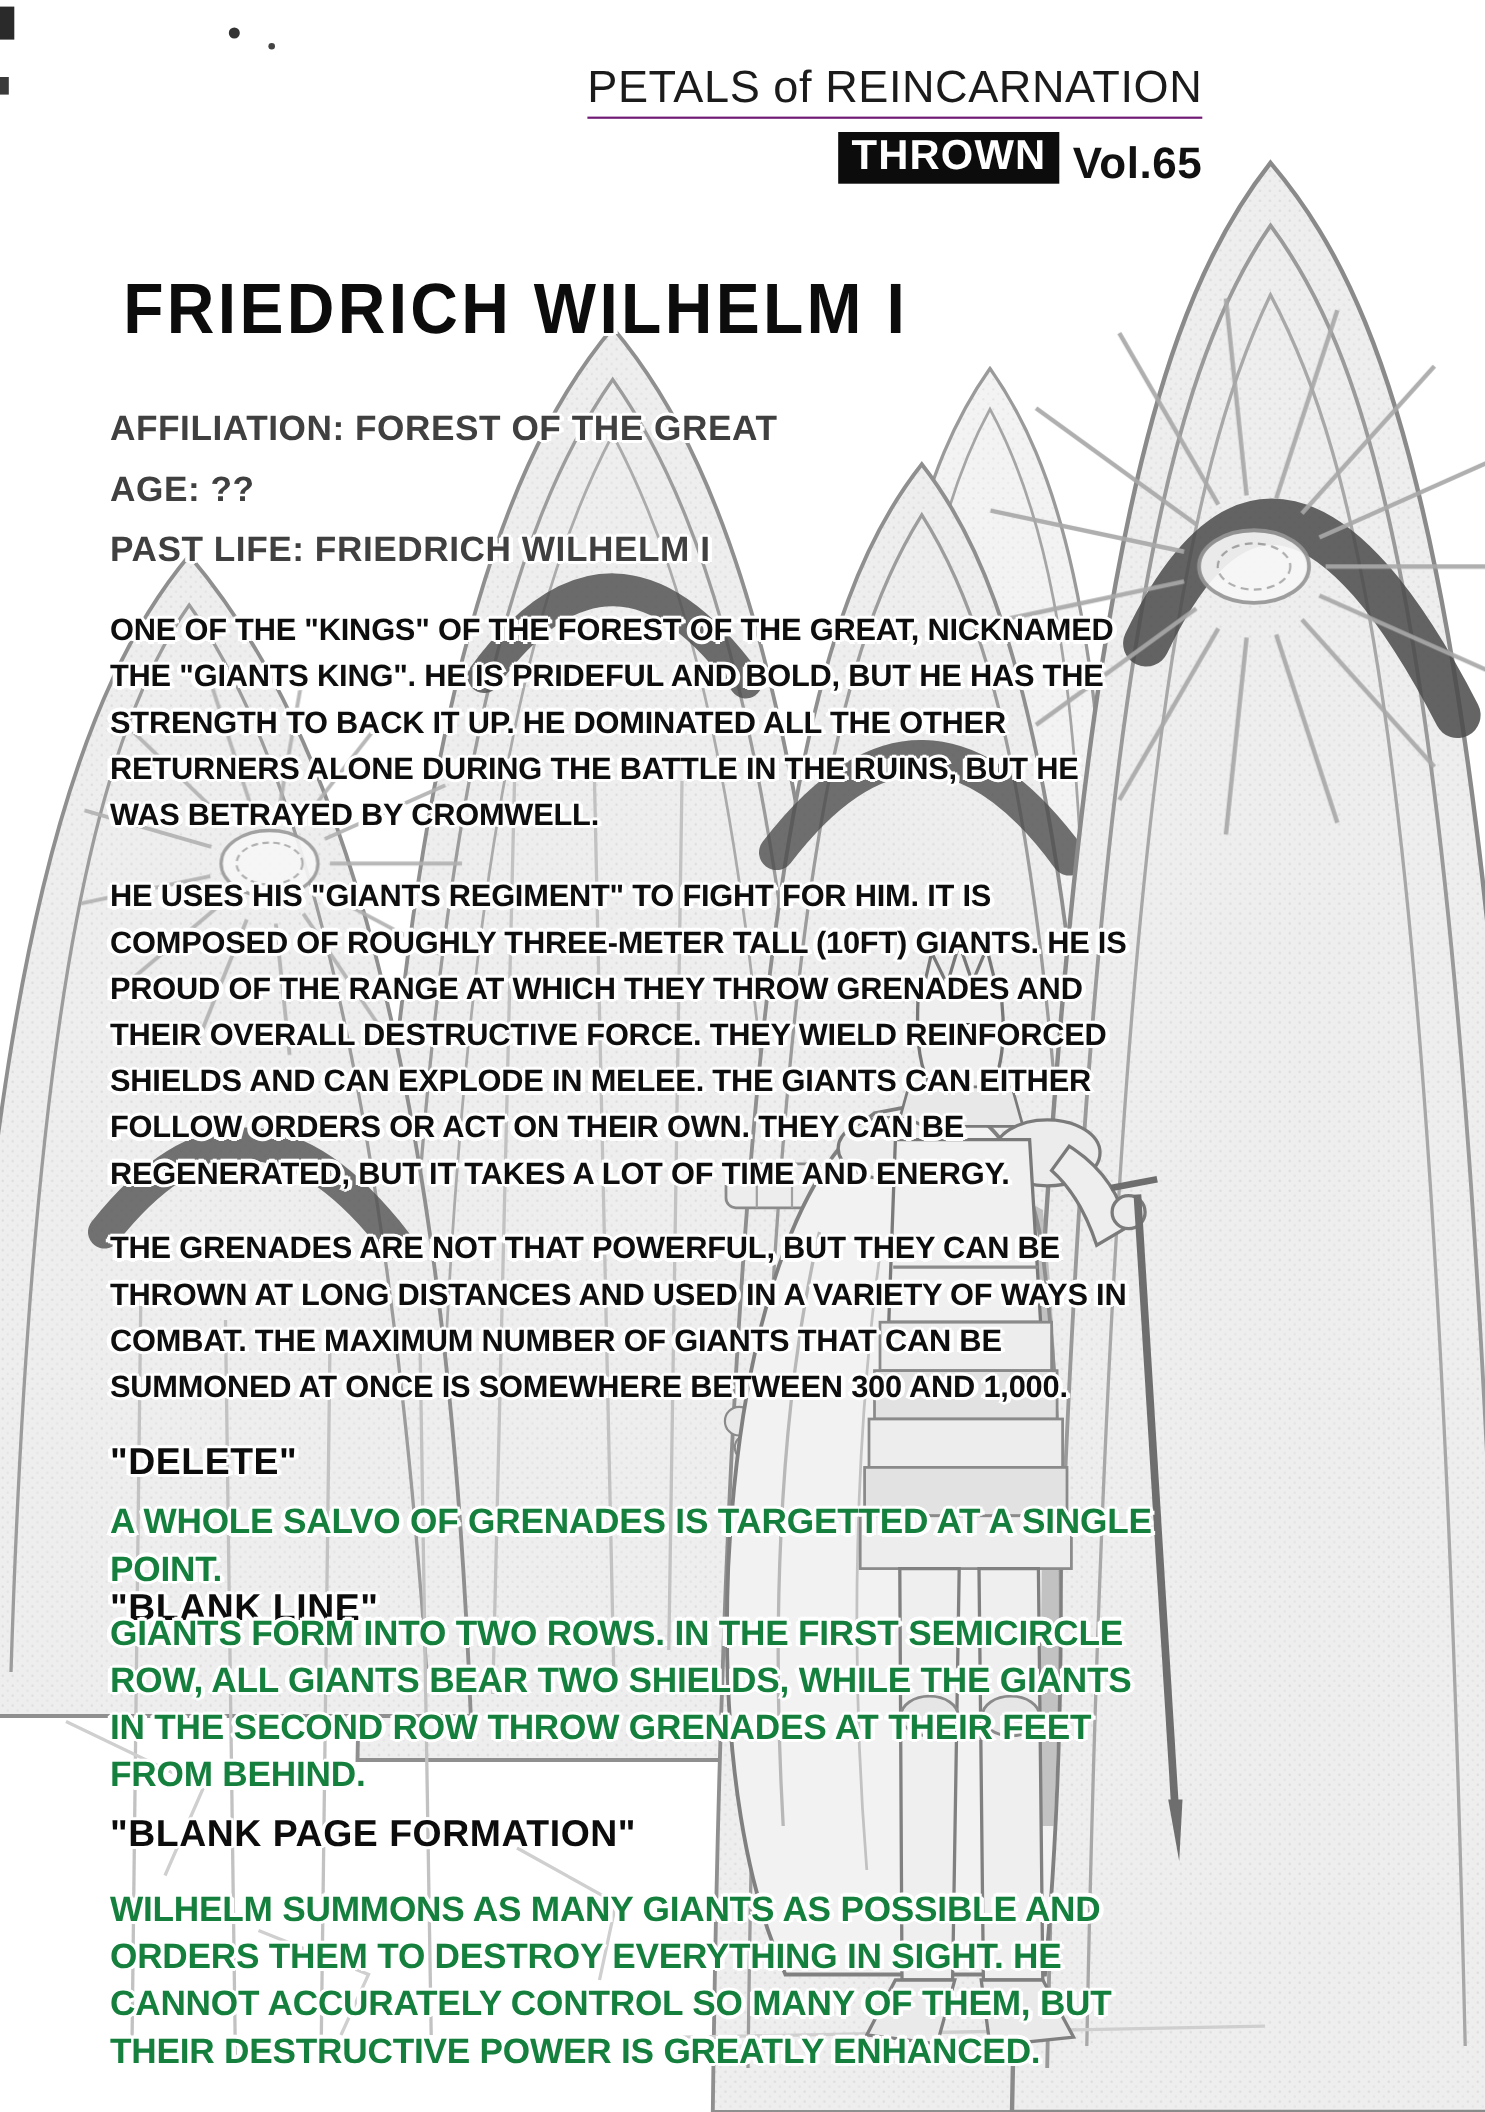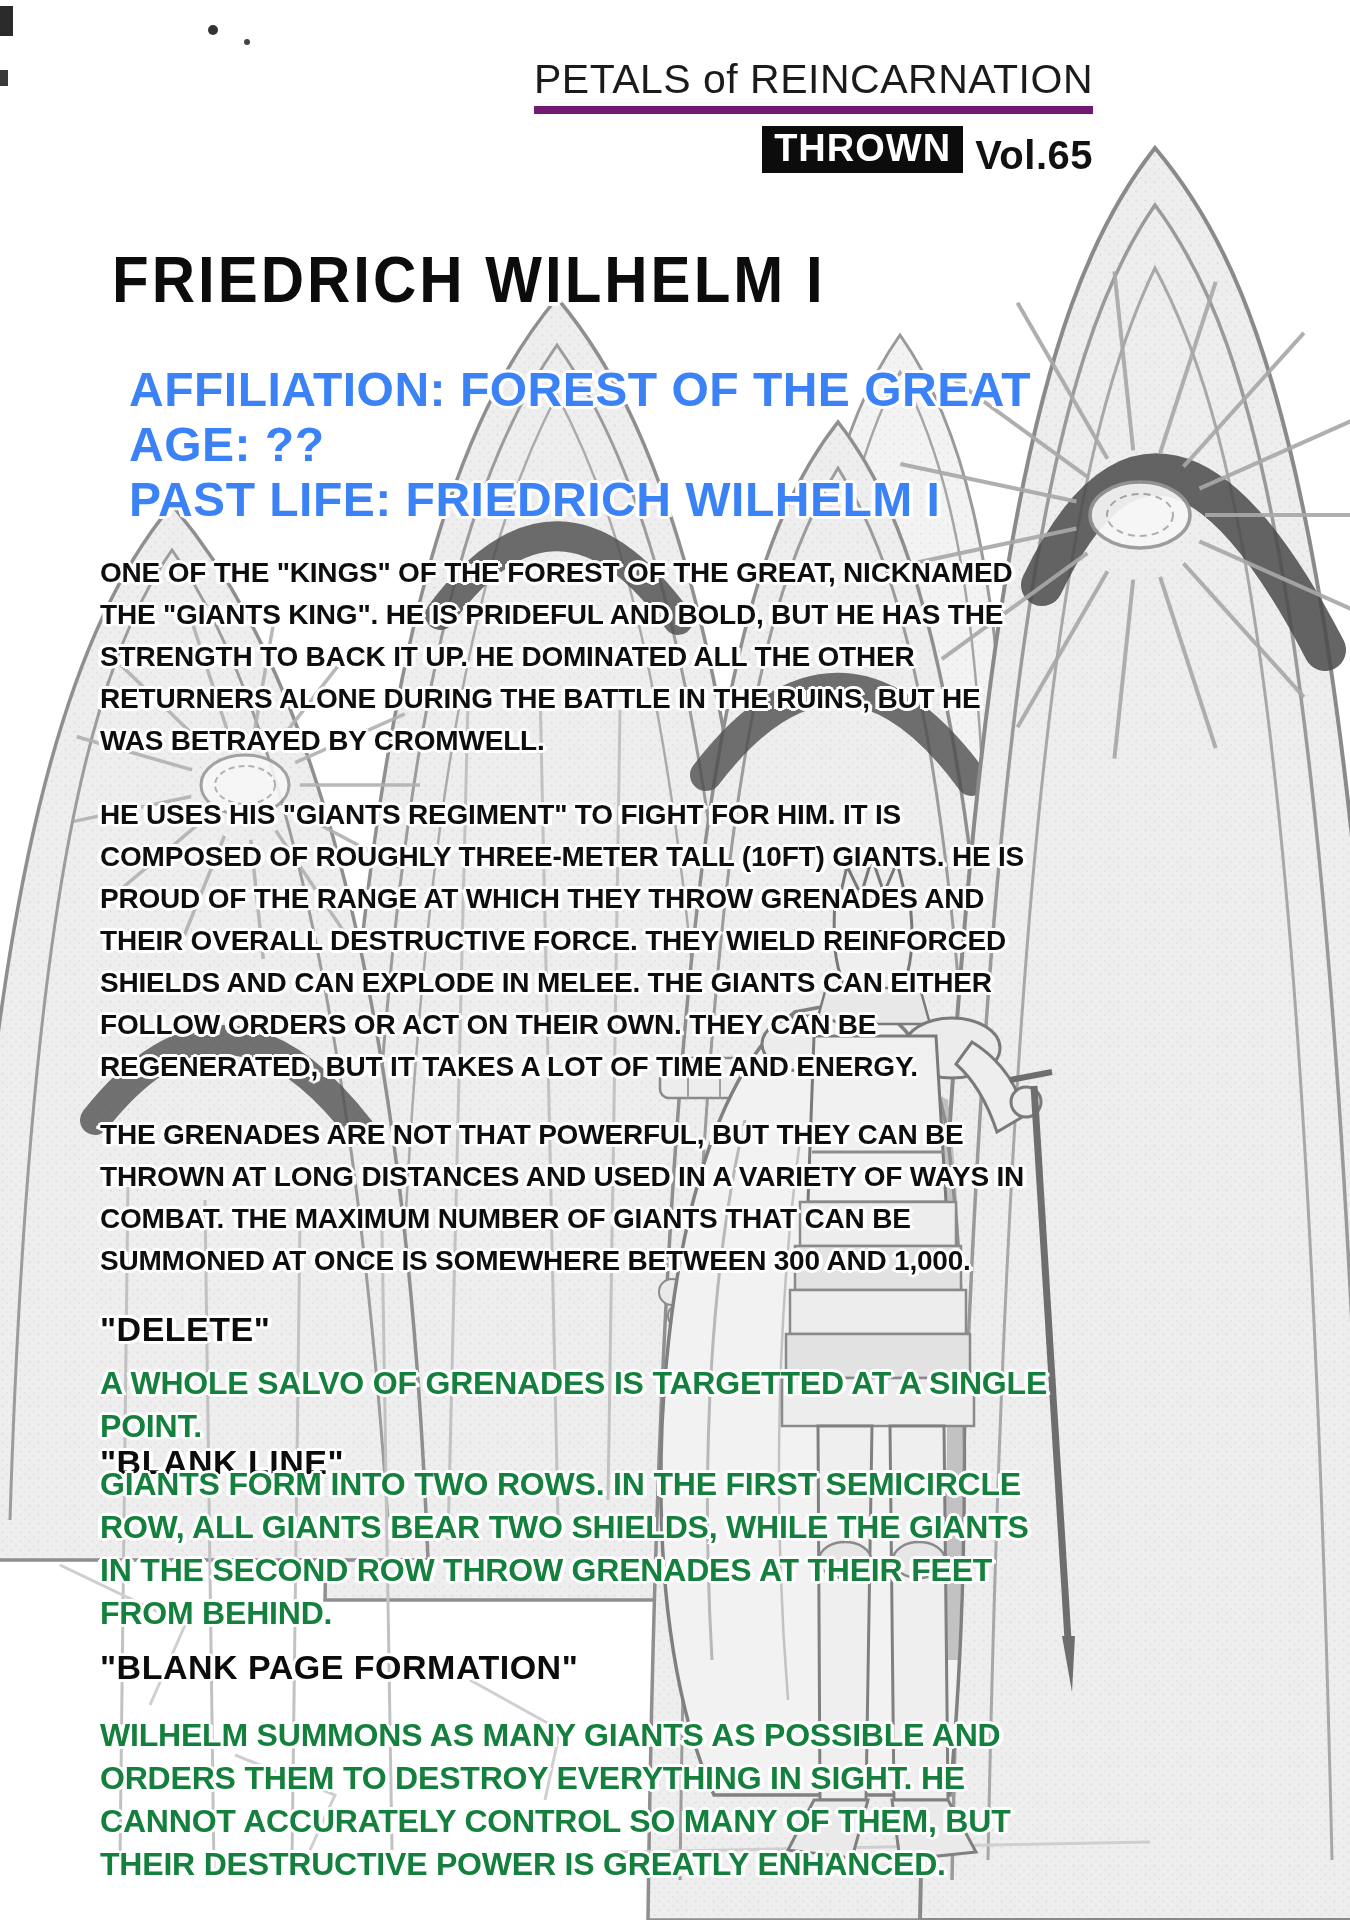--- a/index.html
+++ b/index.html
@@ -31,21 +31,21 @@
     display: flex;
     flex-direction: column;
     align-items: flex-end;
     z-index: 5;
   }
   .series-title {
     font-size: 41px;
     font-weight: 400;
     letter-spacing: 0.5px;
     color: #1b1b1b;
-    border-bottom: 8px solid #701a75;
+    border-bottom: 2px solid #701a75;
     padding-bottom: 5px;
     line-height: 1.05;
     white-space: nowrap;
   }
   .person-row {
     margin-top: 7px;
     display: flex;
     align-items: center;
     gap: 12px;
   }
@@ -78,27 +78,26 @@
     transform-origin: top left;
     z-index: 4;
   }
 
   .info-block {
     top: 362px;
     left: 100px;
     z-index: 4;
   }
   .info-line {
-    font-size: 48px;
-    font-weight: bold;
-    color: #3b82f6;
+    font-size: 32px;
+    font-weight: bold;
+    color: #404040;
     line-height: 55px;
     letter-spacing: 0.5px;
     white-space: nowrap;
-    margin-left: 29px;
   }
 
   .para {
     left: 100px;
     width: 945px;
     font-size: 28px;
     font-weight: bold;
     color: #0e0e0e;
     line-height: 42px;
     letter-spacing: -0.2px;

